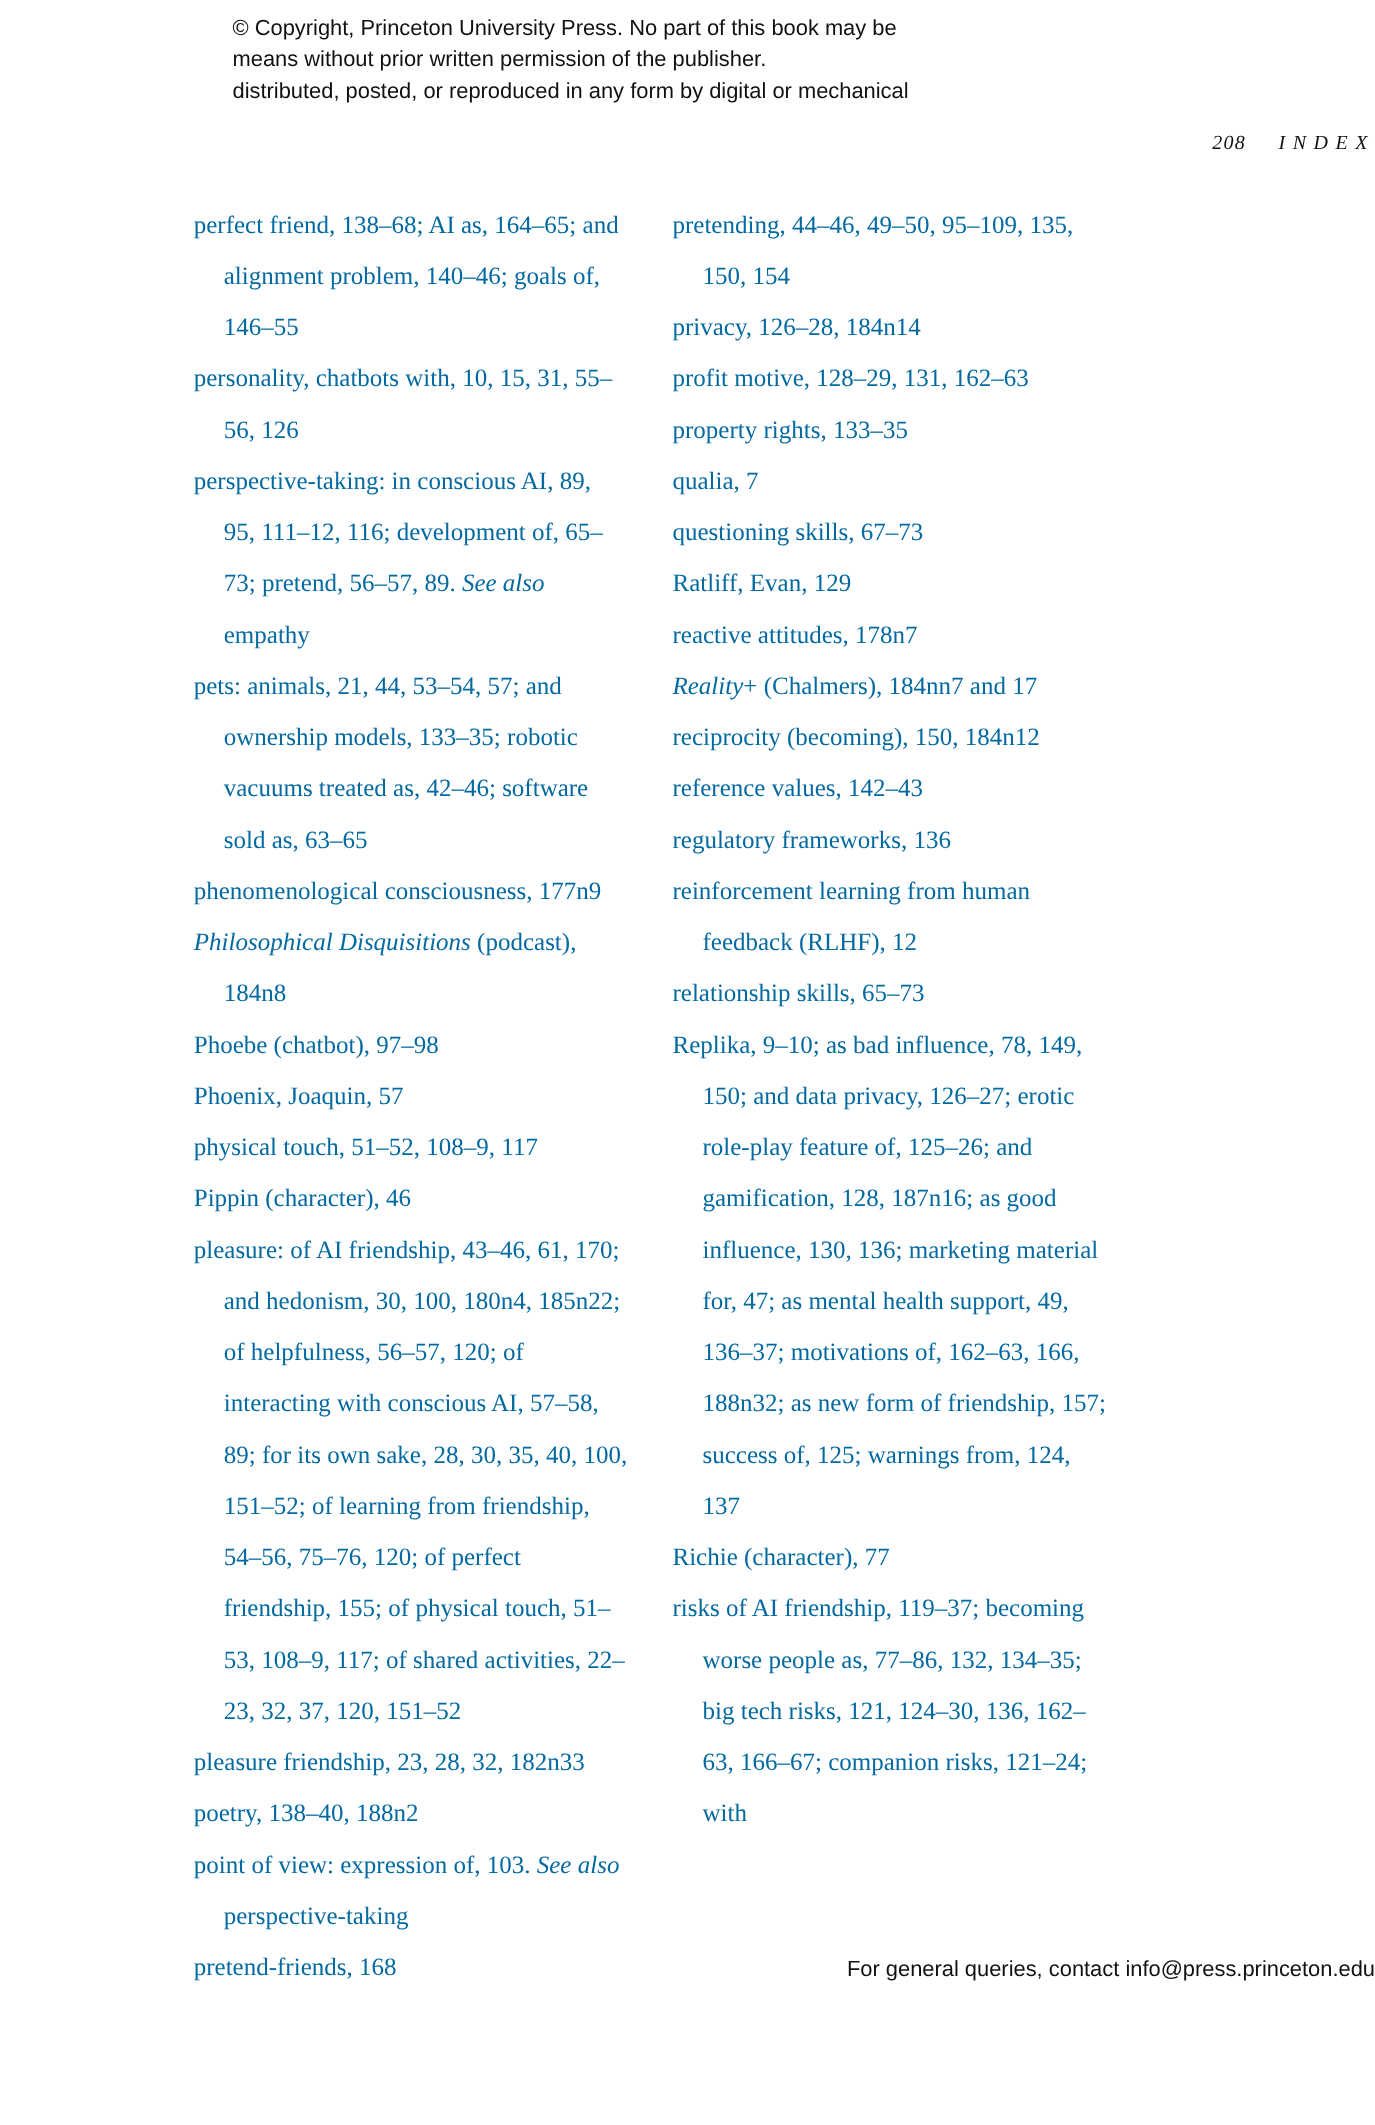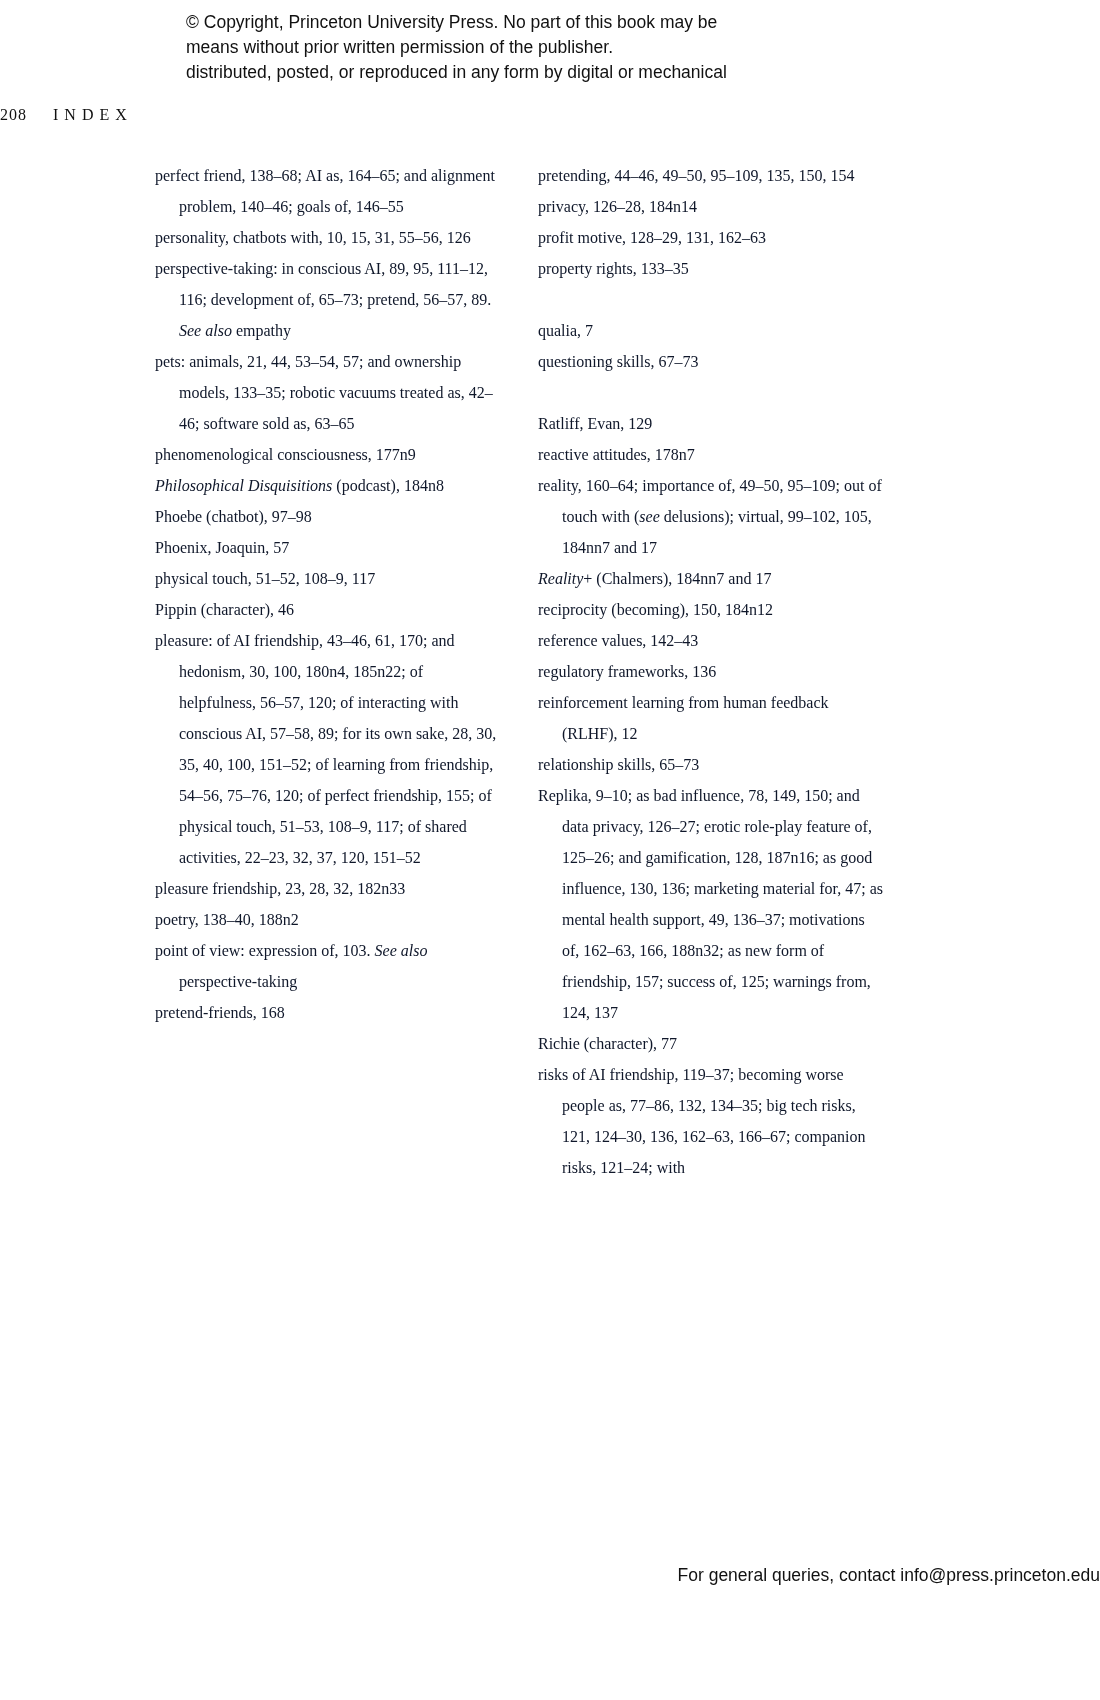--- a/index.html
+++ b/index.html
@@ -20,24 +20,25 @@
     font-family: "Liberation Sans", sans-serif;
     font-size: 17.5px;
     line-height: 25px;
     color: #111;
   }
   .page-header {
     position: absolute;
     top: 106px;
     left: 0;
     width: 100%;
-    text-align: left;
+    text-align: right;
     font-family: "Liberation Serif", serif;
     font-size: 16px;
     color: #111;
+    font-style: italic;
   }
   .page-header .pagenum {
     letter-spacing: 1px;
     margin-right: 26px;
   }
   .page-header .section {
     letter-spacing: 6px;
     font-variant: small-caps;
     text-transform: uppercase;
   }
@@ -46,31 +47,30 @@
     left: 155px;
     top: 160px;
     width: 730px;
     display: flex;
     gap: 36px;
   }
   .index-col {
     width: 347px;
     flex: 0 0 347px;
     font-family: "Liberation Serif", serif;
-    font-size: 16px;
-    line-height: 31px;
-    color: #0f172a;
+    font-size: 20px;
+    line-height: 41px;
+    color: #0369a1;
   }
   .index-col p.entry {
     margin: 0;
     padding-left: 24px;
     text-indent: -24px;
   }
   .index-col p.entry.gap {
-    margin-top: 31px;
   }
   .index-col i { font-style: italic; }
   .footer {
     position: absolute;
     top: 1521px;
     left: 0;
     width: 100%;
     text-align: right;
     font-family: "Liberation Sans", sans-serif;
     font-size: 17.5px;
@@ -113,21 +113,20 @@
       </div>
     <div class="index-col">
         <p class="entry"><span>pretending, 44–46, 49–50, 95–109, 135, 150, 154</span></p>
         <p class="entry"><span>privacy, 126–28, 184n14</span></p>
         <p class="entry"><span>profit motive, 128–29, 131, 162–63</span></p>
         <p class="entry"><span>property rights, 133–35</span></p>
         <p class="entry gap"><span>qualia, 7</span></p>
         <p class="entry"><span>questioning skills, 67–73</span></p>
         <p class="entry gap"><span>Ratliff, Evan, 129</span></p>
         <p class="entry"><span>reactive attitudes, 178n7</span></p>
-        <p class="entry"><span>reality, 160–64; importance of, 49–50, 95–109; out of touch with (</span><i>see</i><span> delusions); virtual, 99–102, 105, 184nn7 and 17</span></p>
         <p class="entry"><i>Reality</i><span>+ (Chalmers), 184nn7 and 17</span></p>
         <p class="entry"><span>reciprocity (becoming), 150, 184n12</span></p>
         <p class="entry"><span>reference values, 142–43</span></p>
         <p class="entry"><span>regulatory frameworks, 136</span></p>
         <p class="entry"><span>reinforcement learning from human feedback (RLHF), 12</span></p>
         <p class="entry"><span>relationship skills, 65–73</span></p>
         <p class="entry"><span>Replika, 9–10; as bad influence, 78, 149, 150; and data privacy, 126–27; erotic role-play feature of, 125–26; and gamification, 128, 187n16; as good influence, 130, 136; marketing material for, 47; as mental health support, 49, 136–37; motivations of, 162–63, 166, 188n32; as new form of friendship, 157; success of, 125; warnings from, 124, 137</span></p>
         <p class="entry"><span>Richie (character), 77</span></p>
         <p class="entry"><span>risks of AI friendship, 119–37; becoming worse people as, 77–86, 132, 134–35; big tech risks, 121, 124–30, 136, 162–63, 166–67; companion risks, 121–24; with</span></p>
       </div>

